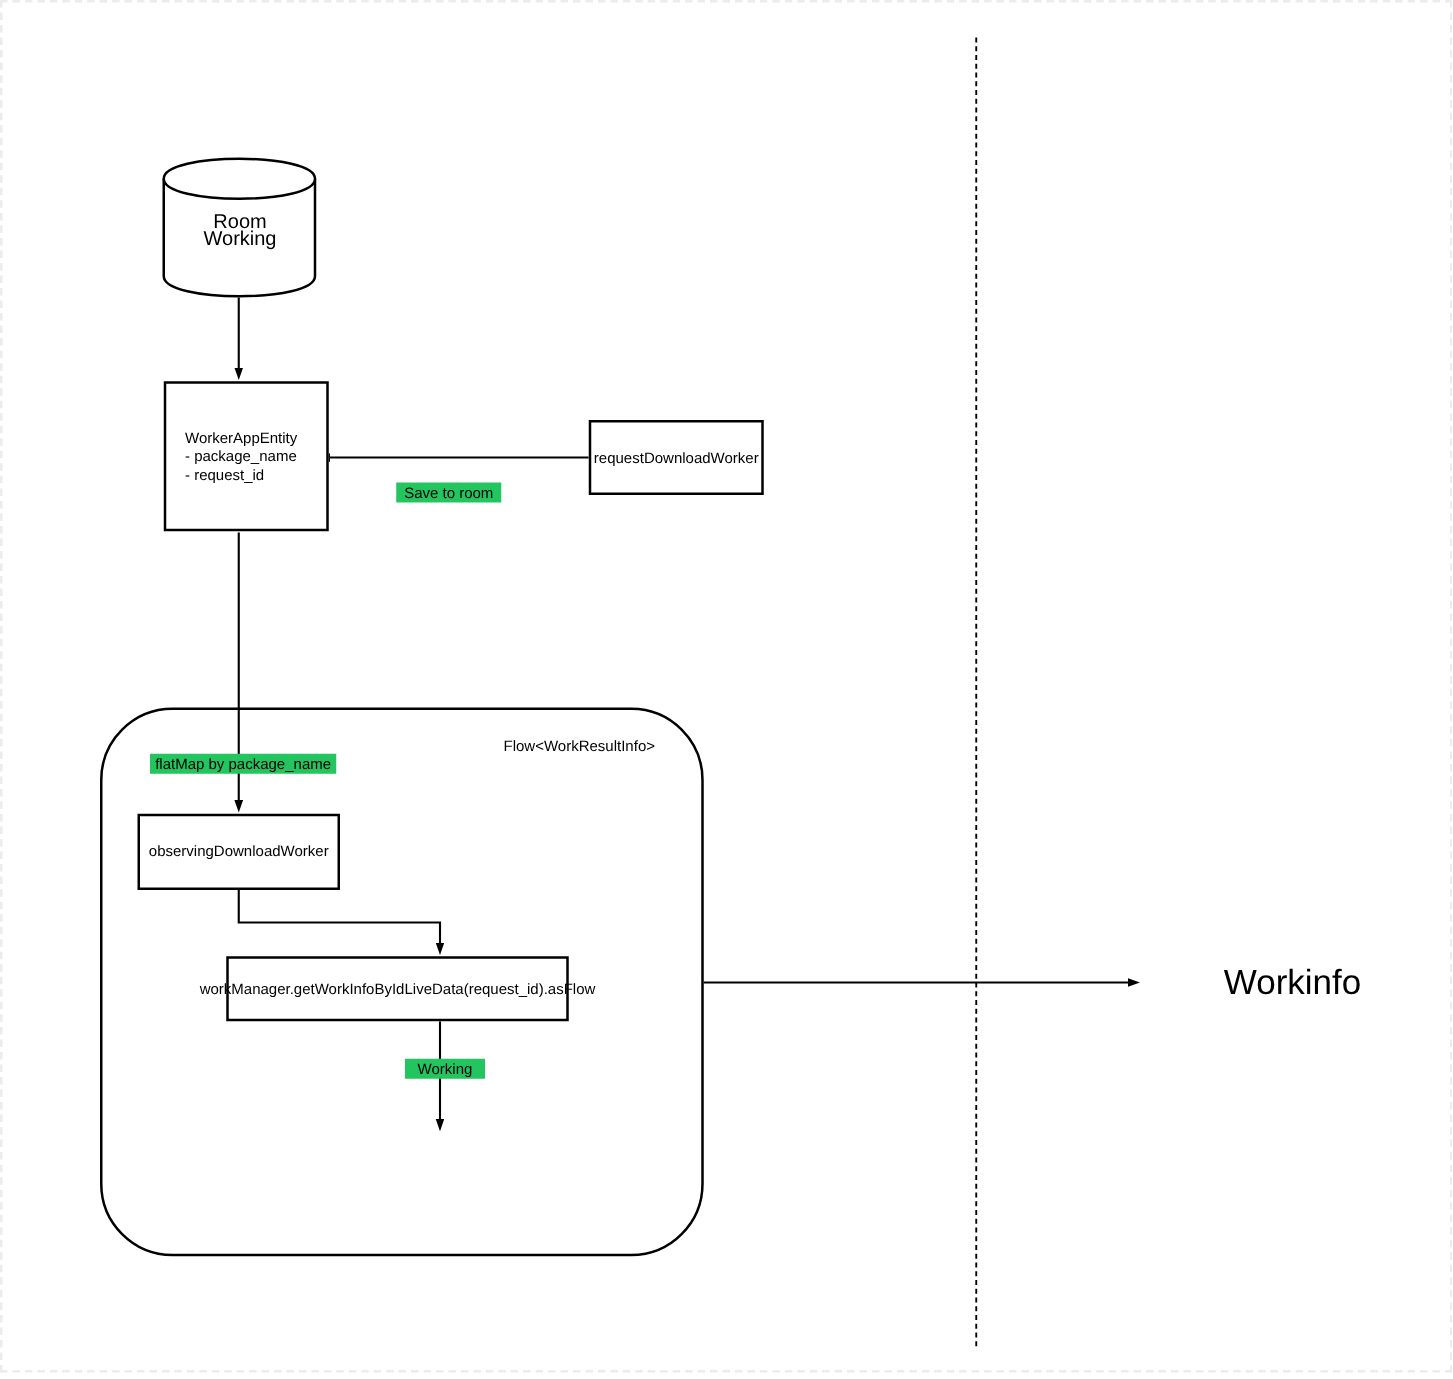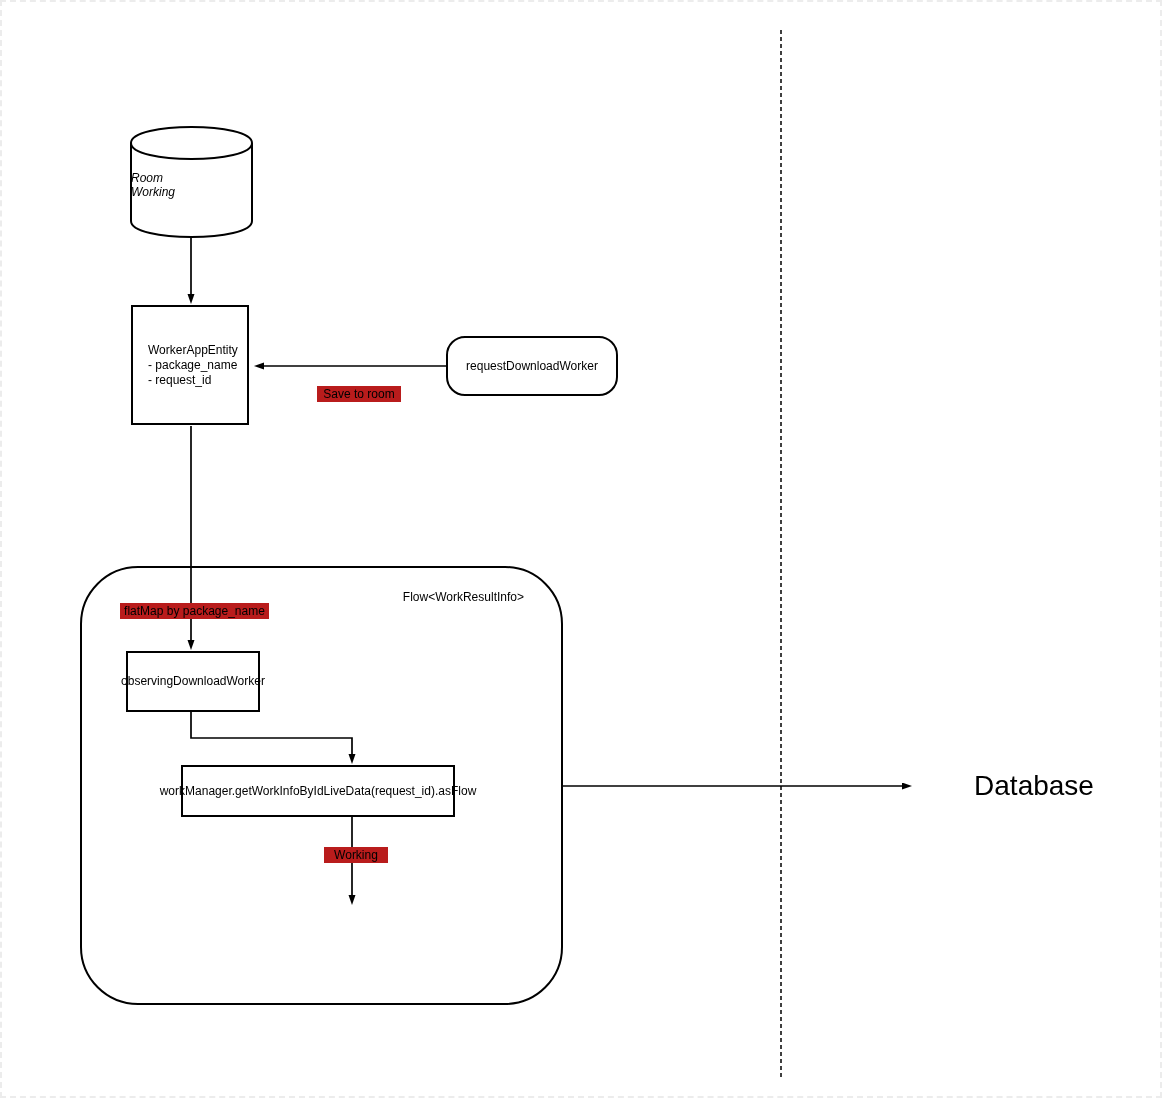--- a/index.html
+++ b/index.html
@@ -60,29 +60,28 @@
     border-radius: 58px;
     background: #ffffff;
   }
   .small-label {
     position: absolute;
     font-size: 12px;
     line-height: 14px;
     text-align: center;
     white-space: nowrap;
   }
-  .edge-label { background: #b91c1c; padding: 1px 2px; }
+  .edge-label { background: #22c55e; padding: 1px 2px; }
   .cyl-label {
     position: absolute;
     left: 131px; top: 171px;
     width: 122px;
-    font-size: 12px;
+    font-size: 16px;
     line-height: 14px;
-    text-align: left;
-    font-style: italic;
+    text-align: center;
   }
   .cyl-label span { display: block; }
 </style>
 </head>
 <body>
 
 <div class="canvas">
 
   <div class="page-outline"></div>
 
@@ -103,38 +102,38 @@
     <path d="M 191 238 L 191 295" fill="none" stroke="#000000" stroke-width="1.7" marker-end="url(#arrow)"></path>
     <path d="M 471 366 L 263 366" fill="none" stroke="#000000" stroke-width="1.7" marker-end="url(#arrow)"></path>
     <path d="M 191 426 L 191 641" fill="none" stroke="#000000" stroke-width="1.7" marker-end="url(#arrow)"></path>
     <path d="M 191 712 L 191 738 L 352 738 L 352 755" fill="none" stroke="#000000" stroke-width="1.7" marker-end="url(#arrow)"></path>
     <path d="M 352 817 L 352 896" fill="none" stroke="#000000" stroke-width="1.7" marker-end="url(#arrow)"></path>
     <path d="M 563 786 L 903 786" fill="none" stroke="#000000" stroke-width="1.7" marker-end="url(#arrow)"></path>
 
     <path d="M 781 30 L 781 1078" fill="none" stroke="#000000" stroke-width="1.5" stroke-dasharray="4 3"></path>
   </svg>
 
-  <div class="big-label" style="left:954px; top:770px; width:160px;">Database</div>
+  <div class="big-label" style="left:954px; top:770px; width:160px;">Workinfo</div>
 
   <div class="cyl-label">
     <span>Room</span>
     <span>Working</span>
   </div>
 
-  <div class="box entity-box" style="left:131px; top:305px; width:118px; height:120px;">
+  <div class="box entity-box" style="left:131px; top:305px; width:132px; height:120px;">
     <span>WorkerAppEntity</span>
     <span>- package_name</span>
     <span>- request_id</span>
   </div>
 
-  <div class="box" style="left:446px; top:336px; width:172px; height:60px;border-radius:19px;">
+  <div class="box" style="left:471px; top:336px; width:140px; height:60px;">
     <span>requestDownloadWorker</span>
   </div>
 
-  <div class="box" style="left:110px; top:651px; width:134px; height:61px;margin-left:16px;">
+  <div class="box" style="left:110px; top:651px; width:162px; height:61px;">
     <span>observingDownloadWorker</span>
   </div>
 
   <div class="box" style="left:181px; top:765px; width:274px; height:52px;">
     <span>workManager.getWorkInfoByIdLiveData(request_id).asFlow</span>
   </div>
 
 
   <div class="small-label" style="left:362px; top:590px; width:162px;text-align:right;">Flow&lt;WorkResultInfo&gt;</div>
 

